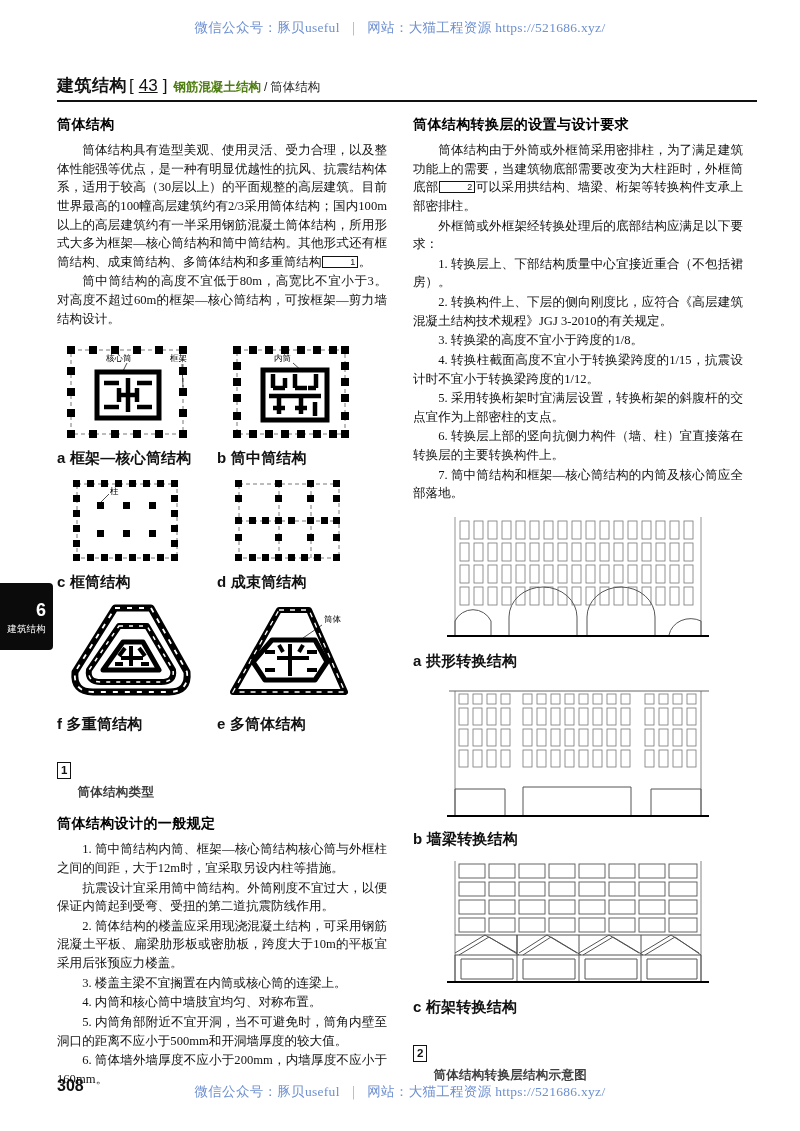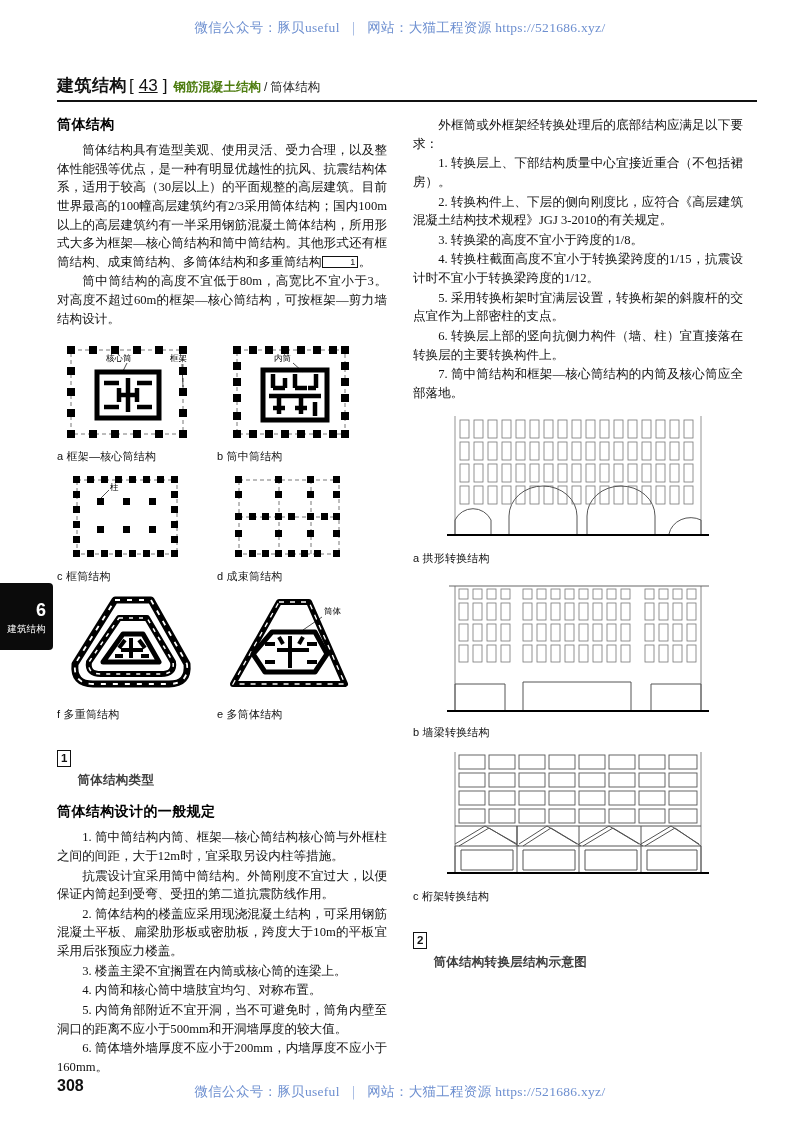--- a/index.html
+++ b/index.html
@@ -75,23 +75,23 @@
     font-size: 9px;
     line-height: 10px;
     padding: 0px 1.5px;
     vertical-align: 1px;
     font-family:"Liberation Sans",sans-serif;
     margin: 0 1px;
   }
 
   
   .figcap {
-    font-size: 11px; color:#111;
+    font-size: 15px; color:#111;
     font-family:"Liberation Sans", sans-serif;
-    font-weight:normal;
+    font-weight:bold;
     letter-spacing:.2px;
   }
   .fig-title {
     display:flex; align-items:center; gap:6px;
     margin-top: 6px; margin-bottom: 4px;
   }
   .fig-title .badge {
     border: 1.4px solid #111;
     font-family:"Liberation Sans",sans-serif;
     font-size: 11.5px; font-weight: bold;
@@ -438,21 +438,23 @@
     <p class="body">抗震设计宜采用筒中筒结构。外筒刚度不宜过大，以便保证内筒起到受弯、受扭的第二道抗震防线作用。</p>
     <p class="body">2. 筒体结构的楼盖应采用现浇混凝土结构，可采用钢筋混凝土平板、扁梁肋形板或密肋板，跨度大于10m的平板宜采用后张预应力楼盖。</p>
     <p class="body">3. 楼盖主梁不宜搁置在内筒或核心筒的连梁上。</p>
     <p class="body">4. 内筒和核心筒中墙肢宜均匀、对称布置。</p>
     <p class="body">5. 内筒角部附近不宜开洞，当不可避免时，筒角内壁至洞口的距离不应小于500mm和开洞墙厚度的较大值。</p>
     <p class="body">6. 筒体墙外墙厚度不应小于200mm，内墙厚度不应小于160mm。</p>
   </div>
 
   <div class="col col-right">
 
-
+    <h2 class="sec">筒体结构转换层的设置与设计要求</h2>
+
+    <p class="body"><span>筒体结构由于外筒或外框筒采用密排柱，为了满足建筑功能上的需要，当建筑物底部需要改变为大柱距时，外框筒底部</span><span class="boxnum">2</span><span>可以采用拱结构、墙梁、桁架等转换构件支承上部密排柱。</span></p>
 
     <p class="body">外框筒或外框架经转换处理后的底部结构应满足以下要求：</p>
 
     <p class="body">1. 转换层上、下部结构质量中心宜接近重合（不包括裙房）。</p>
     <p class="body">2. 转换构件上、下层的侧向刚度比，应符合《高层建筑混凝土结构技术规程》JGJ 3-2010的有关规定。</p>
     <p class="body">3. 转换梁的高度不宜小于跨度的1/8。</p>
     <p class="body">4. 转换柱截面高度不宜小于转换梁跨度的1/15，抗震设计时不宜小于转换梁跨度的1/12。</p>
     <p class="body">5. 采用转换桁架时宜满层设置，转换桁架的斜腹杆的交点宜作为上部密柱的支点。</p>
     <p class="body">6. 转换层上部的竖向抗侧力构件（墙、柱）宜直接落在转换层的主要转换构件上。</p>
     <p class="body">7. 筒中筒结构和框架—核心筒结构的内筒及核心筒应全部落地。</p>

